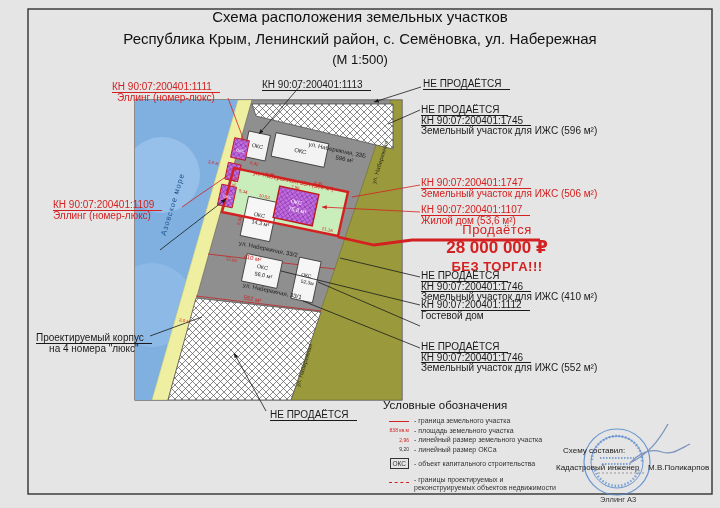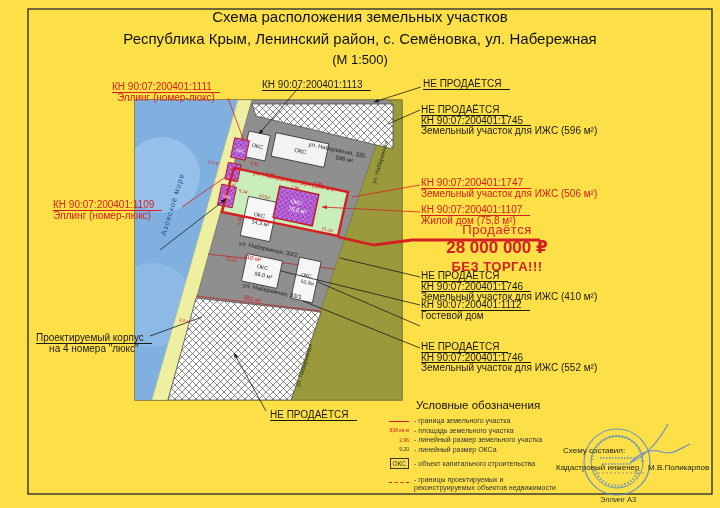--- a/index.html
+++ b/index.html
@@ -1,31 +1,31 @@
 <!DOCTYPE html>
 <html><head>
 <meta charset="utf-8">
 <style>
   html,body{margin:0;padding:0;background:#fff;}
-  #page{position:relative;width:720px;height:508px;background:#fde047;overflow:hidden;
+  #page{position:relative;width:720px;height:508px;background:#e5e5e5;overflow:hidden;
         font-family:"Liberation Sans","DejaVu Sans",sans-serif;color:#1a1a1a;}
   .title-line{position:absolute;left:0;width:720px;text-align:center;color:#111;}
   #t1{top:8px;font-size:15px;}
   #t2{top:30px;font-size:15px;}
   #t3{top:52px;font-size:13px;}
   .lbl{position:absolute;font-size:10px;line-height:9.5px;white-space:nowrap;z-index:3;color:#1a1a1a;}
   .red{color:#d42020;}
   .u{border-bottom:1px solid currentColor;display:inline-block;padding-right:8px;}
   .ctr{text-align:center;}
   .sale{position:absolute;left:412px;top:222px;width:170px;text-align:center;color:#d42020;z-index:3;}
   .sale .s1{font-size:13px;font-weight:normal;letter-spacing:.5px;}
   .sale .s2{font-size:17px;font-weight:bold;}
   .sale .s3{font-size:13px;font-weight:bold;margin-top:1px;letter-spacing:.5px;}
   .legend{position:absolute;left:383px;top:399px;width:235px;z-index:3;}
-  .lg-title{font-size:11.5px;color:#111;text-align:center;width:190px;margin-bottom:6px;}
+  .lg-title{font-size:11.5px;color:#111;width:190px;margin-bottom:6px;}
   .lg-row{display:flex;align-items:center;margin-top:2.5px;font-size:7px;color:#333;}
   .lg-sym{width:26px;flex:none;text-align:right;margin-right:5px;font-size:5px;color:#d42020;}
   .sym-line{display:inline-block;width:20px;border-top:1.5px solid #d42020;vertical-align:middle;}
   .sym-dash{display:inline-block;width:20px;border-top:1.5px dashed #d42020;vertical-align:middle;}
   .sym-box{display:inline-block;border:1px solid #333;color:#333;font-size:6.5px;padding:0 2px;line-height:9px;}
   .lg-black{color:#333;}
   .lg-two div{line-height:8.5px;}
   .sig{position:absolute;z-index:3;font-size:8px;color:#222;}
   .fmt{position:absolute;left:600px;top:495px;width:120px;font-size:7.5px;color:#333;z-index:3;}
   svg{position:absolute;left:0;top:0;z-index:1;}
@@ -195,21 +195,21 @@
     <span>Земельный участок для ИЖС (596 м²)</span>
   </div>
 
   <div class="lbl red" style="left:421px;top:178px;">
     <span class="u">КН 90:07:200401:1747</span><br>
     <span>Земельный участок для ИЖС (506 м²)</span>
   </div>
 
   <div class="lbl red" style="left:421px;top:205px;">
     <span class="u">КН 90:07:200401:1107</span><br>
-    <span>Жилой дом (75,8 м²)</span>
+    <span>Жилой дом (53,6 м²)</span>
   </div>
 
   <div class="sale">
     <div class="s1">Продаётся</div>
     <div class="s2">28 000 000 ₽</div>
     <div class="s3">БЕЗ ТОРГА!!!</div>
   </div>
 
   <div class="lbl" style="left:421px;top:271px;">
     <span class="u">НЕ ПРОДАЁТСЯ</span><br>

